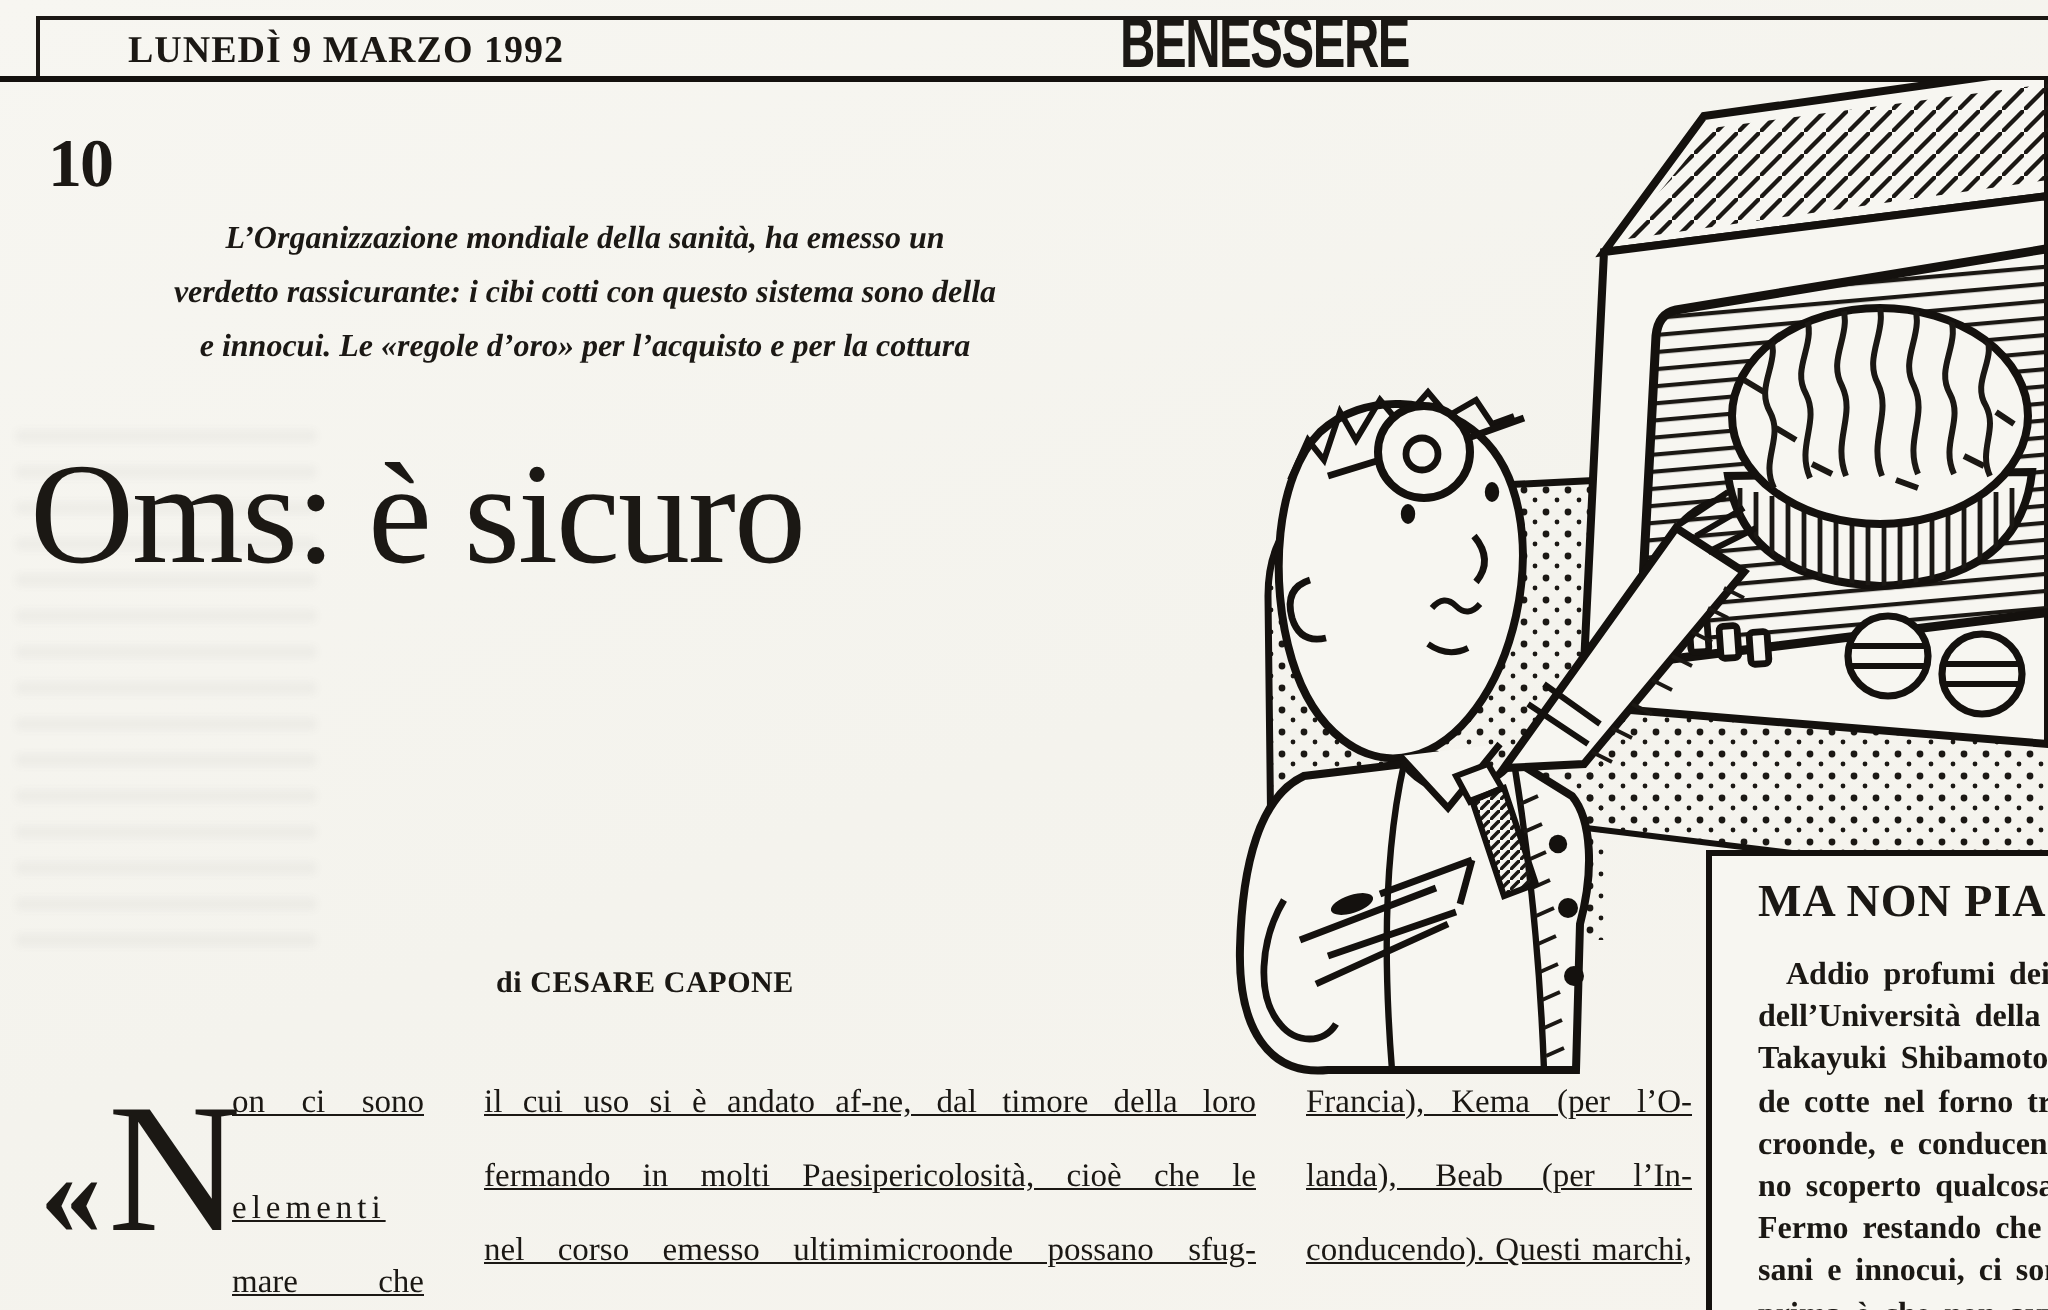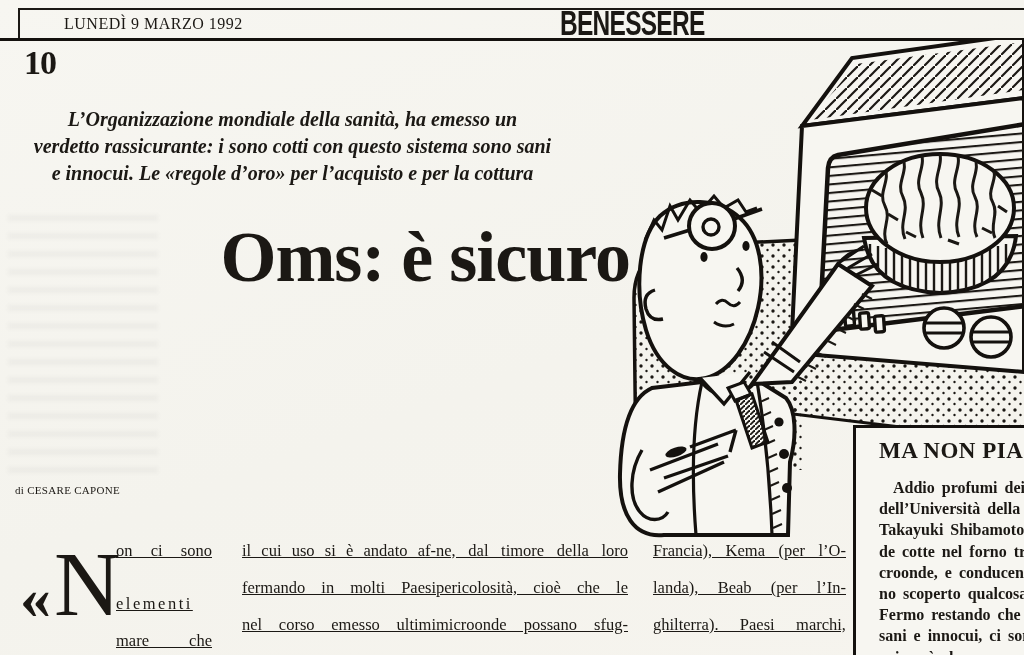--- a/index.html
+++ b/index.html
@@ -6,34 +6,34 @@
   .page{
     position:relative;width:1024px;height:655px;overflow:hidden;
     background:linear-gradient(160deg,#f7f6f1 0%,#f4f3ed 55%,#f6f4ee 100%);
     font-family:"Liberation Serif","DejaVu Serif",serif;
     color:#1b1814;
   }
   
   .rule-top{position:absolute;left:18px;top:8px;width:1006px;height:2px;background:#1b1814;}
   .rule-left{position:absolute;left:18px;top:8px;width:2px;height:33px;background:#1b1814;}
   .rule-thick{position:absolute;left:0px;top:38px;width:1024px;height:3px;background:#14110e;}
-  .pagenum{position:absolute;left:24px;top:0;font-size:34px;font-weight:bold;letter-spacing:-1px;margin-top:44px;}
-  .dateline{position:absolute;left:64px;top:15px;font-size:16px;font-weight:normal;letter-spacing:.5px;}
+  .pagenum{position:absolute;left:24px;top:20px;font-size:34px;font-weight:bold;letter-spacing:-1px;margin-top:44px;}
+  .dateline{position:absolute;left:64px;top:15px;font-size:19px;font-weight:bold;letter-spacing:.5px;}
   .section{
     position:absolute;left:560px;top:2px;font-family:"Liberation Sans","DejaVu Sans",sans-serif;
     font-size:34px;font-weight:bold;letter-spacing:-1px;transform:scale(.72,1.05);transform-origin:left top;
   }
   
   .standfirst{position:absolute;left:25px;top:106px;width:535px;text-align:center;
-    font-size:20px;line-height:27px;font-weight:bold;font-style:italic;}
-  
-  .headline{position:absolute;left:15px;top:218px;width:615px;text-align:right;
-    font-size:72px;line-height:79px;font-weight:bold;letter-spacing:-1px;}
-  .byline{position:absolute;left:15px;top:484px;width:615px;
-    font-size:11px;font-weight:normal;letter-spacing:.3px;}
+    font-size:16px;line-height:27px;font-weight:bold;font-style:italic;}
+  
+  .headline{position:absolute;left:15px;top:218px;width:615px;text-align:left;
+    font-size:72px;line-height:79px;font-weight:normal;letter-spacing:-1px;}
+  .byline{position:absolute;left:15px;top:484px;width:615px;text-align:center;
+    font-size:15px;font-weight:bold;letter-spacing:.3px;}
   
   .col{position:absolute;top:542px;height:113px;font-size:16.5px;line-height:18.5px;overflow:visible;}
   .jline{text-align:justify;text-decoration:underline;}
   .jline::after{content:"";display:inline-block;width:100%;height:0;}
   #col1{left:20px;width:192px;}
   #col2{left:242px;width:194px;}
   #col3{left:436px;width:192px;}
   #col4{left:653px;width:193px;}
   .c1-ind{margin-left:96px;width:96px;}
   .c1-ind .jline:nth-child(2){letter-spacing:2.5px;margin-top:16px;}
@@ -61,21 +61,21 @@
   <div class="rule-left"></div>
   <div class="pagenum">10</div>
   <div class="dateline">LUNEDÌ 9 MARZO 1992</div>
   <div class="section">BENESSERE</div>
   <div class="rule-thick"></div>
 
   <div class="ghost"></div>
 
   <div class="standfirst">
     <div>L’Organizzazione mondiale della sanità, ha emesso un</div>
-    <div>verdetto rassicurante: i sono cotti con questo sistema sono sani</div>
+    <div>verdetto rassicurante: i cibi cotti con questo sistema sono della</div>
     <div>e innocui. Le «regole d’oro» per l’acquisto e per la cottura</div>
   </div>
 
   <div class="headline">
     <div>Oms: è sicuro</div>
   </div>
   <div class="byline">di CESARE CAPONE</div>
 
   <svg class="illo" viewBox="608 40 416 510">
     <defs>
@@ -208,21 +208,21 @@
     </div>
   <div class="col" id="col3">
       <div class="jline">ne, dal timore della loro</div>
       <div class="jline">pericolosità, cioè che le</div>
       <div class="jline">microonde possano sfug-</div>
       <div class="jline">gire dal forno e che negli</div>
     </div>
   <div class="col" id="col4">
       <div class="jline">Francia), Kema (per l’O-</div>
       <div class="jline">landa), Beab (per l’In-</div>
-      <div class="jline">ghilterra). Paesi marchi,</div>
+      <div class="jline">conducendo). Questi marchi,</div>
       <div class="jline">infatti, garantiscono che</div>
     </div>
 
   <div class="sbox">
     <div class="sb-title">MA NON PIACE</div>
     <div class="sb-body">
         <div class="sb-line">&nbsp;&nbsp;Addio profumi dei cibi</div>
         <div class="sb-line">dell’Università della Cali</div>
         <div class="sb-line">Takayuki Shibamoto, han</div>
         <div class="sb-line">de cotte nel forno tradizi</div>

